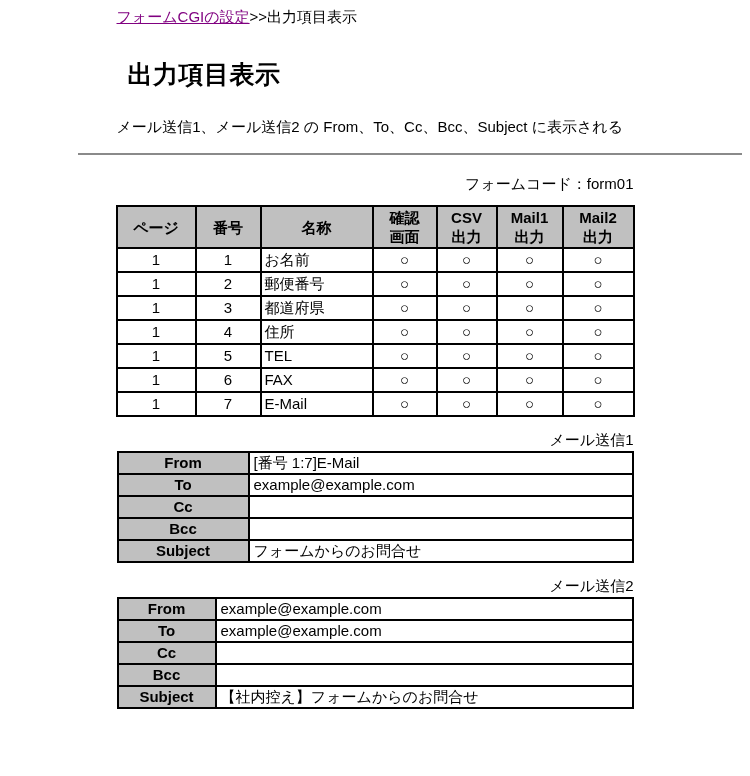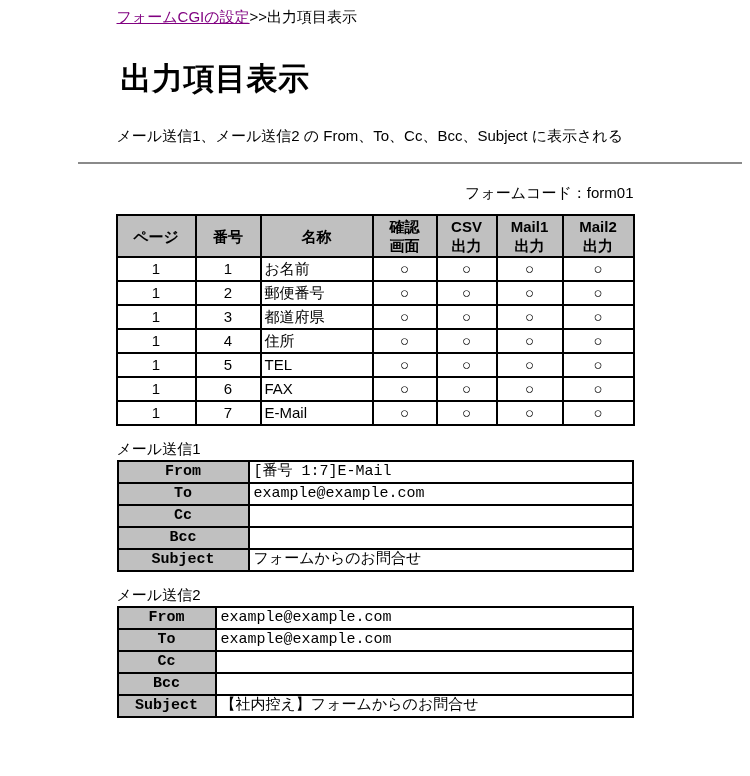--- a/index.html
+++ b/index.html
@@ -21,23 +21,23 @@
   .breadcrumb { width: 517px; margin: 0 auto; white-space: nowrap; }
   .breadcrumb a {
     color: var(--link-purple);
     text-decoration: underline;
     cursor: pointer;
   }
 
   
   .content { width: 517px; margin: 0 auto; }
   h1.page-title {
-    font-size: 31px;
+    font-size: 25px;
     font-weight: bold;
-    margin: 31px 0 27px 4px;
+    margin: 31px 0 27px 11px;
     letter-spacing: 0.5px;
   }
   .description { margin: 0; line-height: 18px; }
   .description div { white-space: nowrap; }
 
   
   hr.divider {
     border: none;
     border-top: 2px solid var(--divider-gray);
     margin: 17px 0 0 70px;
@@ -72,25 +72,25 @@
   .items-table td {
     height: 24px;
     padding: 0 3px;
     text-align: center;
     line-height: 20px;
   }
   .items-table td.name-cell { text-align: left; }
 
   
   .mail-title {
-    text-align: left;
+    text-align: right;
     width: 517px;
     margin: 13px auto 1px auto;
   }
-  .mail-table td { height: 16px; line-height: 20px; font-family: Liberation Mono, monospace; }
+  .mail-table td { height: 16px; line-height: 20px; }
   .mail-table td.mail-label {
     background: var(--table-header-bg);
     font-weight: bold;
     text-align: center;
     padding: 0 2px;
   }
   .mail-table td.mail-value { text-align: left; padding: 0 4px; }
   .mail-table-1 col.label-col { width: 131px; }
   .mail-table-2 col.label-col { width: 98px; }
   .section-gap { margin-top: 14px; }

